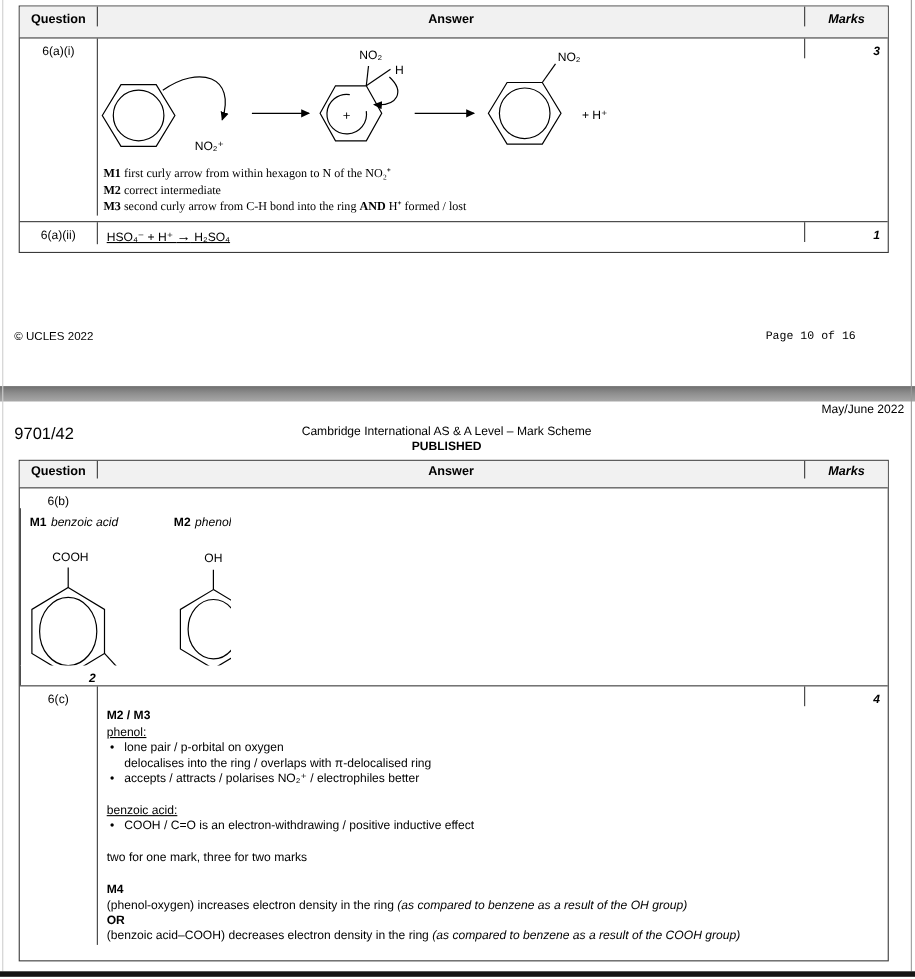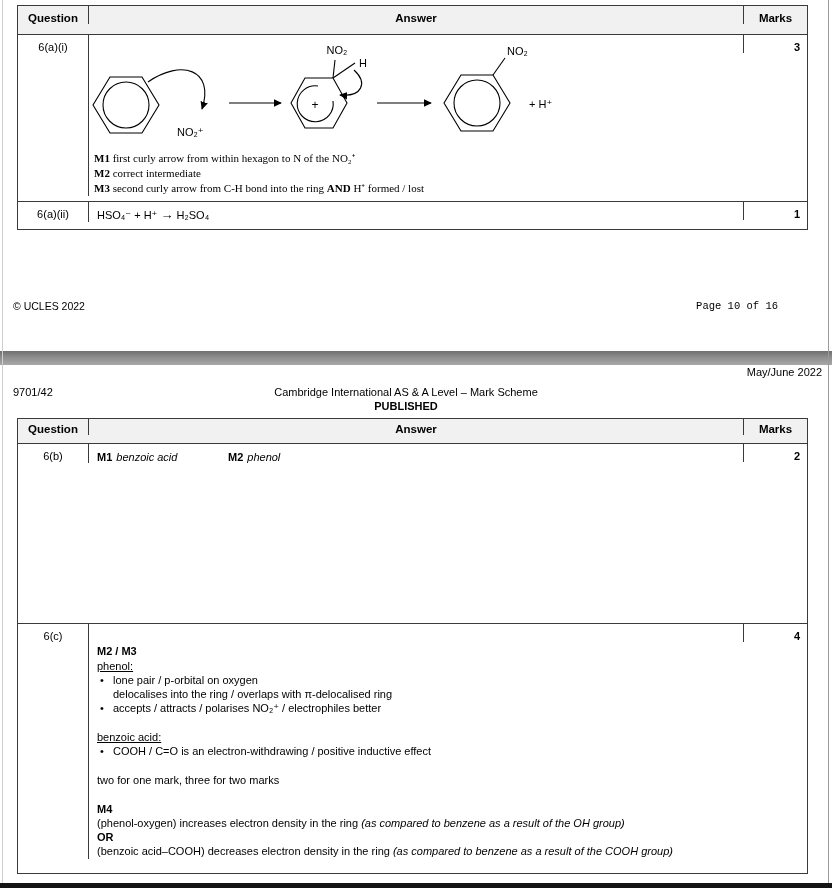--- a/index.html
+++ b/index.html
@@ -13,52 +13,52 @@
 
   .mtable{position:absolute;left:17px;width:791px;border:1px solid var(--border,#3a3a3a);box-sizing:border-box;background:#fff;}
   .t1{top:5px;}
   .t2{top:418px;}
   .trow{display:flex;box-sizing:border-box;align-items:flex-start;}
   .trow + .trow{border-top:1px solid var(--border,#3a3a3a);}
   .tc{box-sizing:border-box;overflow:hidden;}
   .tc + .tc{border-left:1px solid var(--border,#3a3a3a);}
   .c-q{width:70px;text-align:center;font-size:11px;padding-top:6px;flex:none;}
   .c-a{flex:1;font-size:11px;position:relative;}
-  .c-m{width:64px;font-size:11px;font-weight:bold;text-align:right;padding:6px 7px 0 0;flex:none;}
+  .c-m{width:76px;font-size:11px;font-weight:bold;text-align:right;padding:6px 7px 0 0;flex:none;font-style:italic;}
   .thead{background:var(--header-bg,#f1f1f1);}
   .thead .tc{font-weight:bold;font-size:11.5px;text-align:center;}
   .h28{height:28px;}
   .h24{height:24px;}
   .h24 .tc{padding-top:4px;}
   .b{font-weight:bold;}
   .i{font-style:italic;}
   .u{text-decoration:underline;}
 
   .mech{display:block;margin:4px 0 0 2px;}
   .mtext{padding-left:5px;font-family:Liberation Serif, serif;}
   .ln15{line-height:15px;min-height:15px;font-size:11px;}
-  .eq{padding:7px 0 0 8px;font-size:11px;}
+  .eq{padding:7px 0 0 8px;font-size:11px;text-decoration:underline;}
   .rxarrow{font-weight:bold;font-size:13px;line-height:11px;}
 
   .mline{padding:7px 0 0 8px;font-size:11px;}
   .grp{display:inline-block;width:131px;}
   .grp .i,.grp2 .i{margin-left:4px;}
   .struct{display:block;position:absolute;left:1px;top:30px;}
   .or-label{position:absolute;left:180px;top:157px;width:80px;text-align:center;font-weight:bold;font-size:11.5px;}
 
   .c6c{padding:6px 8px 0 8px;}
   .ln{line-height:14.3px;min-height:14.3px;font-size:11px;}
   .bl{display:flex;}
   .dot{width:13px;padding-left:3px;flex:none;}
   .bt{flex:1;}
   .ind{padding-left:16px;}
 
   .pfoot-copy{position:absolute;left:13px;top:300px;font-size:10.5px;}
   .pfoot-page{position:absolute;left:0;top:300px;width:778px;text-align:right;font-size:10.5px;font-family:Liberation Mono, monospace;}
-  .p2-code{position:absolute;left:13px;top:386px;font-size:11px;}
+  .p2-code{position:absolute;left:13px;top:386px;font-size:15px;}
   .p2-title{position:absolute;left:0;top:386px;width:812px;text-align:center;font-size:11px;}
   .p2-session{position:absolute;right:10px;top:366px;font-size:11px;}
   .p2-pub{position:absolute;left:0;top:400px;width:812px;text-align:center;font-size:11px;font-weight:bold;}
 
   svg text{font-family:"Liberation Sans","DejaVu Sans",sans-serif;}
 </style>
 </head>
 <body>
 
 <div class="screen">
@@ -131,21 +131,21 @@
   <div class="p2-session">May/June 2022</div>
   <div class="p2-pub">PUBLISHED</div>
 
   <div class="mtable t2">
     <div class="trow thead h24">
       <div class="tc c-q" style="padding-top:4px;">Question</div>
       <div class="tc c-a" style="padding-top:4px;text-align:center;">Answer</div>
       <div class="tc c-m" style="text-align:center;padding:4px 0 0 0;">Marks</div>
     </div>
 
-    <div class="trow" style="height:180px;">
+    <div class="trow" style="height:180px;flex-direction:column;">
       <div class="tc c-q">6(b)</div>
       <div class="tc c-a">
         <div class="mline"><span class="grp"><span class="b">M1</span><span class="i">benzoic acid</span></span><span class="grp2"><span class="b">M2</span><span class="i">phenol</span></span></div>
         <svg class="struct" width="480" height="140" viewBox="0 0 480 140">
           <g fill="none" stroke="#000" stroke-width="1.1">
             <polygon points="42,42 75,62 75,102 42,122 9,102 9,62"></polygon>
             <ellipse cx="42" cy="82" rx="26" ry="31"></ellipse>
             <line x1="42" y1="42" x2="42" y2="24"></line>
             <line x1="75" y1="102" x2="86" y2="114"></line>
             <polygon points="174,44 204,62 204,98 174,116 144,98 144,62"></polygon>

